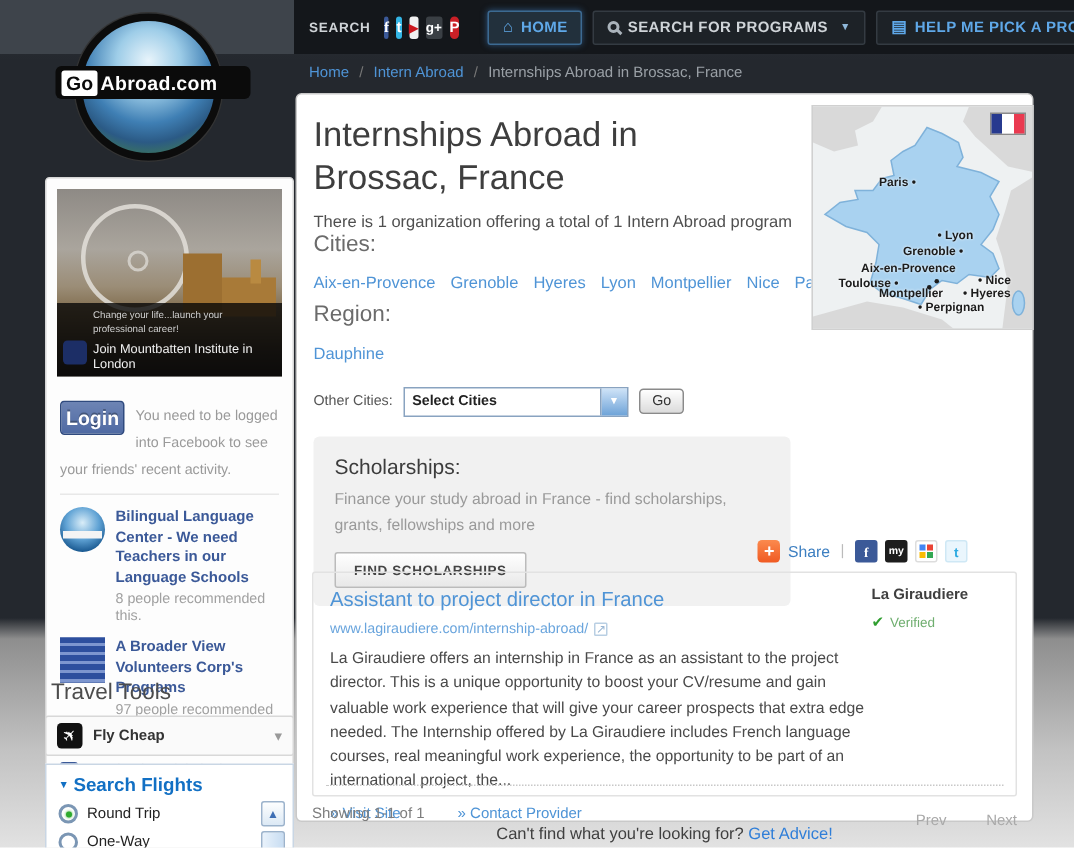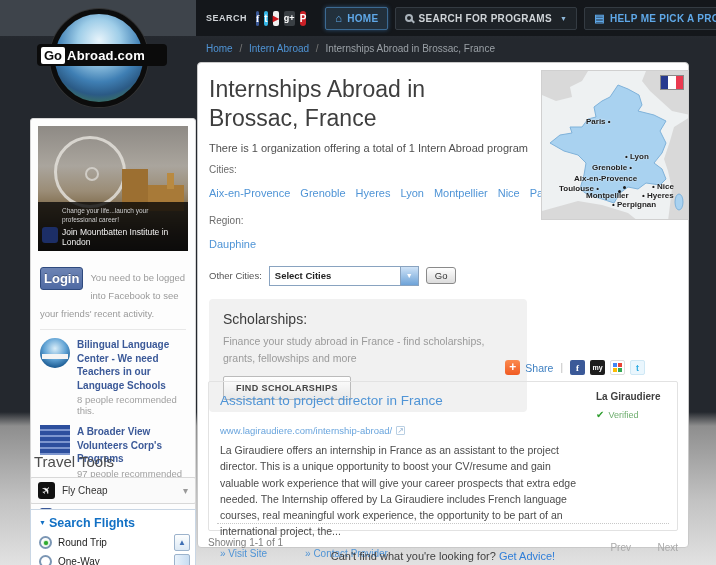--- a/index.html
+++ b/index.html
@@ -83,21 +83,21 @@
   .fb-plugin { display:flex; align-items:center; gap:5px; color:#a5a5a5; font-size:9.5px; }
   .fb-mini { width:12px; height:12px; background:#3b5998; color:#fff; border-radius:2px; font-size:9px;
              font-weight:bold; display:flex; align-items:center; justify-content:center; font-family:"Liberation Serif",serif; }
 
   .tt-heading { position:absolute; left:34px; top:453px; font-size:15px; color:#4c4c4c; }
   .flycheap { position:absolute; left:30px; top:477px; width:166px; height:27px; background:#fafafa;
               border:1px solid #d8d8d8; border-radius:2px; display:flex; align-items:center; padding:0 7px; cursor:pointer; }
   .plane-box { width:17px; height:17px; background:#111; border-radius:3px; color:#fff; font-size:11px;
                display:flex; align-items:center; justify-content:center; margin-right:7px; }
   .plane-box span { transform:rotate(-45deg); }
-  .flycheap-label { font-size:10px; color:#333; flex:1; }
+  .flycheap-label { font-size:10px; color:#333; flex:1;font-weight:bold; }
   .flycheap-caret { color:#999; font-size:10px; }
 
   .sf-widget { position:absolute; left:30px; top:509px; width:166px; height:80px; background:#fff;
                border:1px solid #c9d6e4; padding:6px 8px; }
   .sf-title { color:#1270c4; font-weight:bold; font-size:12.5px; }
   .sf-title .tri { font-size:7px; vertical-align:2px; margin-right:3px; }
   .sf-row { display:flex; align-items:center; gap:6px; margin-top:6px;text-align:right; }
   .radio { width:13px; height:13px; border:2px solid #7b96b4; border-radius:50%; position:relative; cursor:pointer; background:#fff; }
   .radio.on::after { content:""; position:absolute; left:2.5px; top:2.5px; width:4px; height:4px;
                      background:#2faa2f; border-radius:50%; box-shadow:0 0 2px #2faa2f; }
@@ -107,21 +107,21 @@
                   background:linear-gradient(#fdfefe,#dce9f5); color:#3e6fb4; font-size:8px; text-align:center;
                   line-height:16px; cursor:pointer; }
   .sf-thumb { width:16px; height:32px; margin-top:3px; border:1px solid #9cb3cc; border-radius:2px;
               background:linear-gradient(90deg,#e9f2fb,#c8ddf2); cursor:grab; }
 
   
   .card { position:absolute; left:197px; top:62px; width:492px; height:486px; background:#fff;
           border:1px solid #c9c9c9; border-radius:4px; padding:12px 11px; }
   .page-title { font-size:23px; color:#3e3e3e; width:310px; line-height:1.25; font-weight:normal; }
   .subtitle { font-size:11px; color:#4f4f4f; margin-top:9px; }
-  .sec-label { font-size:10px; color:#6b6b6b; margin-top:10px; }
+  .sec-label { font-size:15px; color:#6b6b6b; }
   .links-wrap { width:330px; margin-top:3px; line-height:1.7; }
   .city-link, .region-link { color:#4f94d6; font-size:11px; margin-right:10px; white-space:nowrap; }
   .other-row { display:flex; align-items:center; margin-top:10px; gap:7px; }
   .other-label { font-size:9.5px; color:#555; }
   .select { width:150px; height:20px; border:1px solid #89a3c0; background:#fff; display:flex;
             align-items:center; cursor:pointer; }
   .select-value { flex:1; font-size:9.5px; font-weight:bold; color:#222; padding-left:5px; }
   .select-arrow { width:18px; height:18px; background:linear-gradient(#cfe3f7,#6ea3d8); color:#fff;
                   font-size:7px; display:flex; align-items:center; justify-content:center; border-left:1px solid #89a3c0; }
   .go-btn { font-size:9.5px; color:#333; background:linear-gradient(#fefefe,#dcdcdc); border:1px solid #8a8a8a;
@@ -159,27 +159,27 @@
   .share-ic.gg { background:#fff; border:1px solid #ddd; padding:2px; }
   .gg-grid { width:100%; height:100%; display:grid; grid-template-columns:1fr 1fr; grid-template-rows:1fr 1fr; gap:1px; }
   .gg-grid i:nth-child(1){background:#4285f4;} .gg-grid i:nth-child(2){background:#ea4335;}
   .gg-grid i:nth-child(3){background:#fbbc05;} .gg-grid i:nth-child(4){background:#34a853;}
   .share-ic.tw { background:#eaf6fd; color:#2daae1; border:1px solid #cfe8f5; }
 
   
   .listing { position:absolute; left:10px; top:318px; width:470px; height:150px; border:1px solid #e2e2e2;
              border-radius:2px; padding:9px 11px; }
   .listing-title { color:#4f94d6; font-size:13.5px; }
-  .listing-url { margin-top:16px; font-size:9.5px; color:#6aa5dd; display:flex; align-items:center; gap:4px; }
+  .listing-url { margin-top:5px; font-size:9.5px; color:#6aa5dd; display:flex; align-items:center; gap:4px; }
   .ext { font-size:8px; color:#9ab7d4; border:1px solid #b9cfe3; border-radius:1px; width:9px; height:9px;
          line-height:8px; text-align:center; display:inline-block; }
   .listing-desc { margin-top:6px; font-size:10.5px; color:#4a4a4a; line-height:1.55; width:358px; }
   .listing-links { margin-top:8px; display:flex; gap:38px; }
   .listing-links a { color:#4f94d6; font-size:10px; }
-  .provider { position:absolute; left:387px; top:9px; }
+  .provider { position:absolute; left:372px; top:9px; }
   .provider-name { font-size:10px; font-weight:bold; color:#3f3f3f; }
   .verified { margin-top:7px; display:flex; align-items:center; gap:4px; font-size:9px; color:#6fae6f; }
   .verified .chk { color:#2f9e2f; font-size:10px; }
   .listing-dots { position:absolute; left:8px; right:8px; bottom:6px; border-top:1px dotted #c8c8c8; }
   .paging { position:absolute; left:10px; top:474px; width:470px; display:flex; justify-content:space-between; }
   .showing { font-size:10px; color:#7d7d7d; }
   .prevnext a { font-size:10px; color:#a9a9a9; margin-left:22px; }
 
   
   .footer { position:absolute; left:196px; top:550px; width:494px; text-align:center; font-size:11px; color:#3f3f3f; }
@@ -334,21 +334,21 @@
       <polygon fill="#a9d2f0" stroke="#7fb2da" stroke-width="1" points="76,14 86,18 97,24 100,34 96,40 112,44 124,50 118,60 124,72 120,82 112,92 120,98 124,108 118,114 104,112 96,118 86,116 78,122 72,132 60,128 46,124 38,118 42,104 44,92 36,84 22,80 8,72 18,64 30,62 28,56 40,56 46,48 54,46 52,36 60,30 68,26"></polygon>
       <ellipse cx="137" cy="131" rx="4" ry="8" fill="#a9d2f0" stroke="#7fb2da"></ellipse>
     </svg>
     <div class="flag">
       <div class="b"></div>
         <div class="w"></div>
         <div class="r"></div>
     </div>
   <span class="map-city" style="left: 44px; top: 46px;">Paris •</span>
       <span class="map-city" style="left: 83px; top: 81px;">• Lyon</span>
-      <span class="map-city" style="left: 50px; top: 92px;">Grenoble •</span>
+      <span class="map-city" style="left: 60px; top: 92px;">Grenoble •</span>
       <span class="map-city" style="left: 32px; top: 103px;">Aix-en-Provence</span>
       <span class="map-city" style="left: 17px; top: 113px;">Toulouse •</span>
       <span class="map-city" style="left: 110px; top: 111px;">• Nice</span>
       <span class="map-city" style="left: 44px; top: 120px;">Montpellier</span>
       <span class="map-city" style="left: 100px; top: 120px;">• Hyeres</span>
       <span class="map-city" style="left: 70px; top: 129px;">• Perpignan</span>
       <span class="map-dot" style="left: 81px; top: 115px;"></span>
       <span class="map-dot" style="left: 76px; top: 119px;"></span>
     </div>
 

